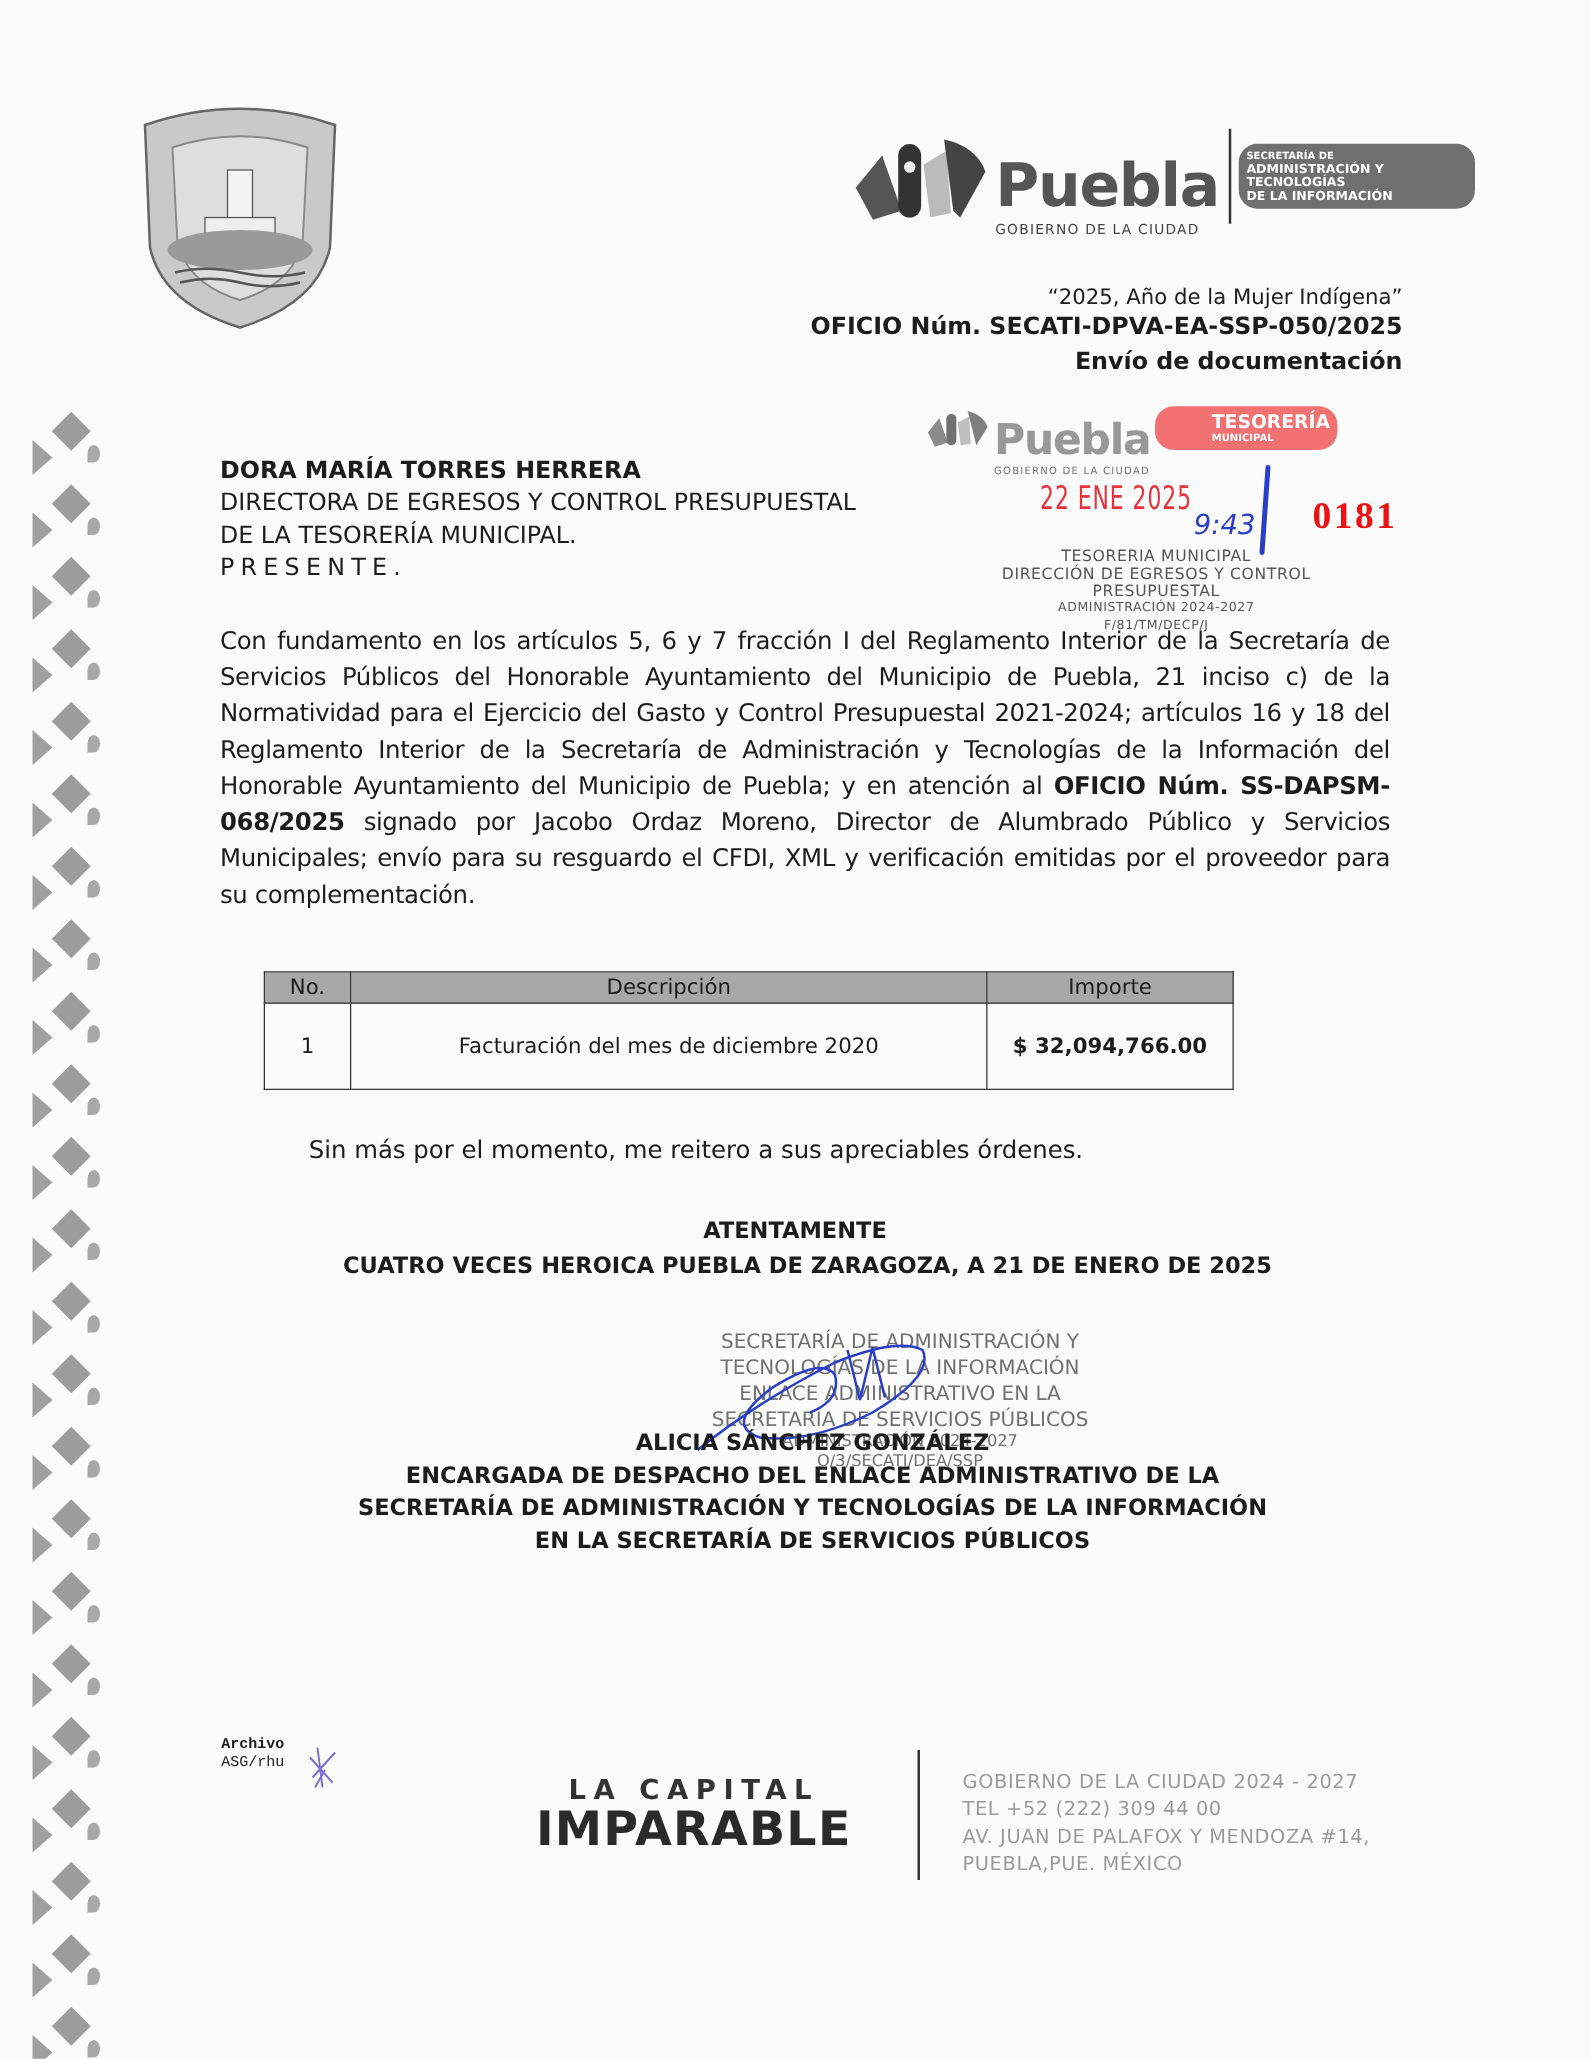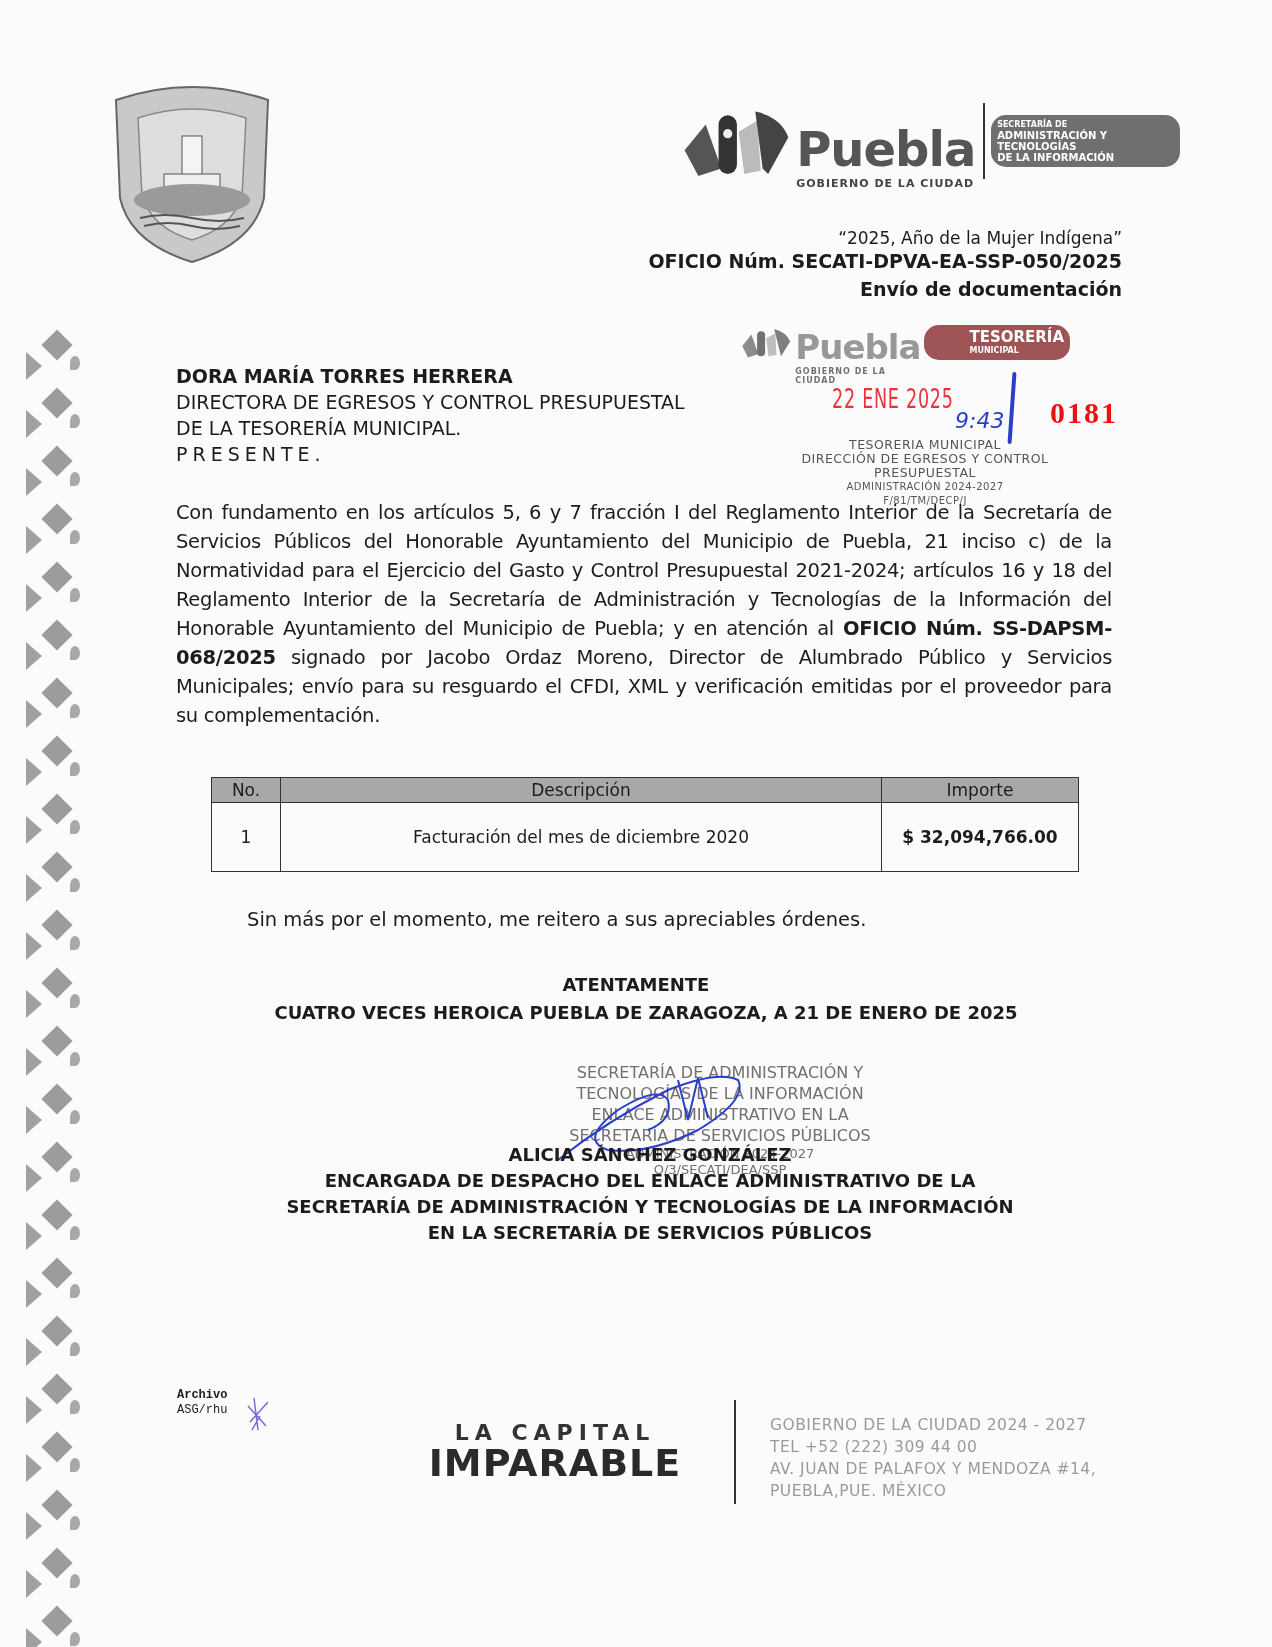--- a/index.html
+++ b/index.html
@@ -8,21 +8,21 @@
   .abs { position:absolute; }
   .diamond { position:absolute; width:22px; height:22px; background:#9c9c9c; transform:rotate(45deg); }
   .leaf { position:absolute; width:10px; height:14px; background:#a8a8a8; border-radius:50% 50% 50% 0; }
   .tri { position:absolute; width:0; height:0; border-top:14px solid transparent; border-bottom:14px solid transparent; border-left:16px solid #a0a0a0; }
 
   
   .crest { left:104px; top:78px; width:176px; height:186px; }
   
   .logo-puebla { left:680px; top:98px; width:500px; height:86px; }
   .logo-word { font-family:"DejaVu Sans", sans-serif; font-weight:bold; font-size:48px; color:#555; letter-spacing:-1px;margin-top:28px; }
-  .logo-sub { font-size:11px; font-weight:bold; letter-spacing:1px; color:#444; }
+  .logo-sub { font-size:11px; font-weight:normal; letter-spacing:1px; color:#444; }
   .sec-box { background:#6f6f6f; color:#fff; font-size:10px; font-weight:bold; line-height:11px; padding:4px 6px;border-radius:15px; }
 
   .motto { right:150px; top:228px; font-size:17px; }
   .oficio { right:150px; top:250px; font-size:19px; font-weight:bold; }
   .envio { right:150px; top:278px; font-size:19px; font-weight:bold; }
 
   .recipient { left:176px; top:363px; font-size:19px; line-height:26px; font-family:"DejaVu Sans", sans-serif; }
   .recipient .name { font-weight:bold; }
   .recipient .spaced { letter-spacing:5px; }
 
@@ -31,21 +31,21 @@
   .stamp-date { left:832px; top:384px; font-family:"DejaVu Sans Condensed", "DejaVu Sans", sans-serif; color:#e8323c; font-size:26px; letter-spacing:1px; transform:scaleX(0.75); transform-origin:left; }
   .stamp-time { left:955px; top:408px; color:#2a3fc7; font-size:22px; font-style:italic; }
   .stamp-folio { left:1050px; top:396px; color:#e11; font-family:Liberation Serif, serif; font-weight:bold; font-size:30px; letter-spacing:2px; }
   .stamp-text { left:770px; top:438px; width:310px; text-align:center; font-size:12.5px; color:#555; line-height:14px; letter-spacing:0.5px; }
   .stamp-text .small { font-size:10px; }
   .pen-line { left:1010px; top:372px; width:4px; height:72px; background:#2a3fc7; border-radius:2px; transform:rotate(4deg); }
 
   .body-text { left:176px; top:498px; width:936px; font-size:19.5px; line-height:29px; text-align:justify; font-family:"DejaVu Sans", sans-serif; letter-spacing:-0.3px; }
   .body-text b { font-weight:bold; }
 
-  table.items { position:absolute; left:211px; top:777px; width:868px; border-collapse:collapse; font-size:17px; }
+  table.items { position:absolute; left:211px; top:777px; width:776px; border-collapse:collapse; font-size:17px; }
   table.items th { background:#a8a8a8; font-weight:normal; height:24px; border:1px solid #333; padding:0; }
   table.items td { border:1px solid #333; height:66px; text-align:center; }
   table.items .c-no { width:66px; }
   table.items .c-imp { width:194px; font-weight:bold; }
 
   .closing { left:247px; top:908px; font-size:19.5px; }
   .atentamente { left:0; width:1272px; top:974px; text-align:center; font-weight:bold; font-size:18px; }
   .place-date { left:0; width:1292px; top:1002px; text-align:center; font-weight:bold; font-size:18px; }
 
   .sig-stamp { left:520px; top:1062px; width:400px; text-align:center; color:#707070; font-size:16px; line-height:21px; }
@@ -178,21 +178,21 @@
   <svg width="90" height="54" viewBox="0 0 90 54">
     <path d="M4 34 L20 14 L32 48 L14 54 Z" fill="#666"></path>
     <rect x="30" y="8" width="14" height="44" rx="7" fill="#444"></rect>
     <path d="M46 20 L62 12 L64 50 L50 52 Z" fill="#aaa"></path>
     <path d="M60 4 Q82 10 88 26 L72 52 Z" fill="#555"></path>
   </svg>
   <div style="margin-left:4px;">
     <div class="logo-word" style="font-size:34px;color:#777;">Puebla</div>
     <div class="logo-sub" style="font-size:8px;">GOBIERNO DE LA CIUDAD</div>
   </div>
-  <div class="sec-box" style="background:#7f1d1d;margin-left:4px;padding-left:45px;">
+  <div class="sec-box" style="background:#ef4444;margin-left:4px;padding-left:45px;">
     <div style="font-size:15px;line-height:16px;">TESORERÍA</div>
     <div style="font-size:8px;">MUNICIPAL</div>
   </div>
 </div>
 <div class="abs stamp-date">22 ENE 2025</div>
 <div class="abs pen-line"></div>
 <div class="abs stamp-time">9:43</div>
 <div class="abs stamp-folio">0181</div>
 <div class="abs stamp-text">
   <div>TESORERIA MUNICIPAL</div>

